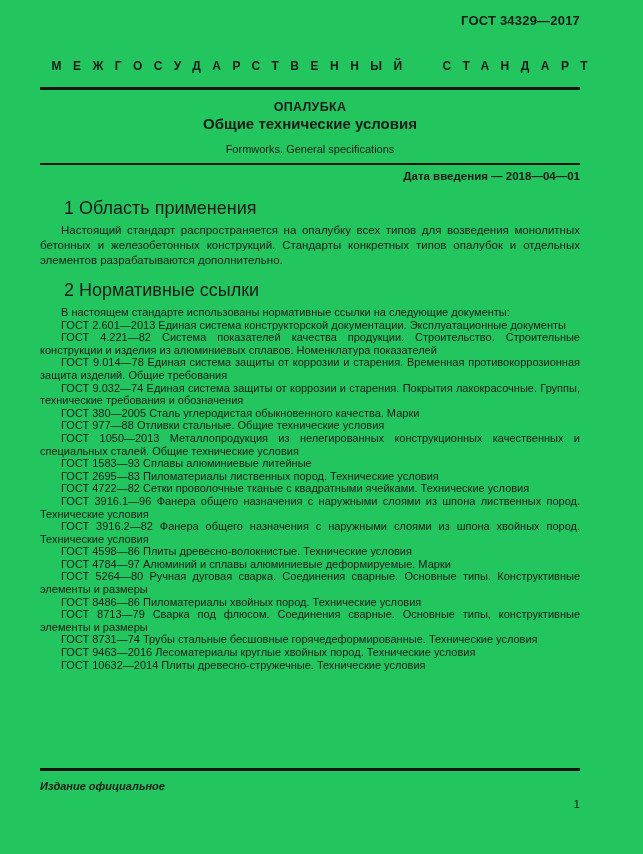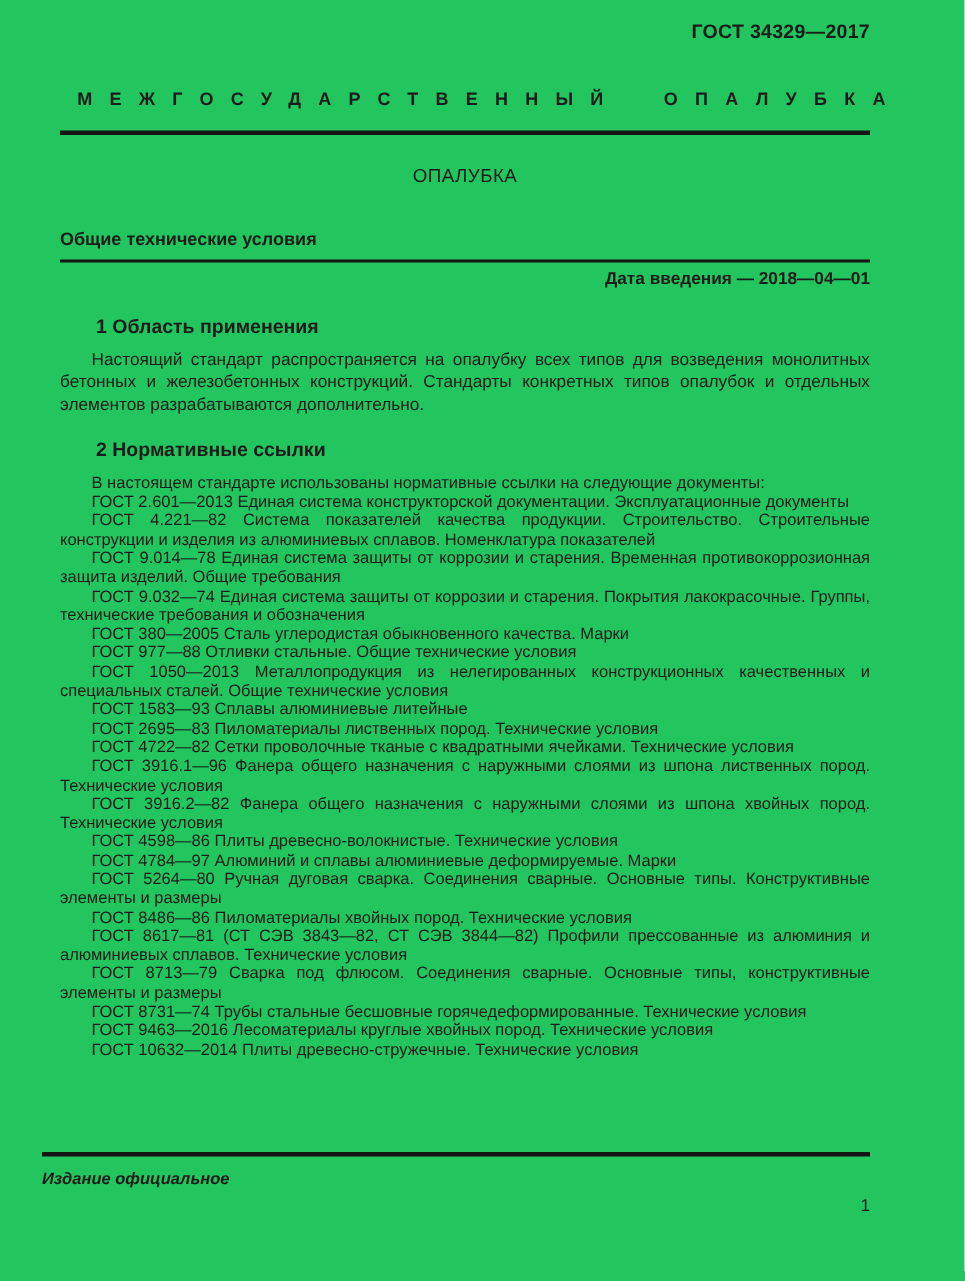--- a/index.html
+++ b/index.html
@@ -41,52 +41,52 @@
   }
   .rule {
     border: 0;
     margin: 0;
     background: #151515;
   }
   .rule-header { margin-top: 13px; height: 3px; }
   .rule-title  { margin-top: 7px;  height: 2px; }
   .rule-footer { height: 3px; }
   .doc-title {
-    margin-top: 20px;
+    margin-top: 10px;
     text-align: center;
     font-size: 12.5px;
-    font-weight: normal;
+    font-weight: bold;
     line-height: 14px;
     letter-spacing: 0.3px;
   }
   .doc-subtitle {
-    margin-top: 28px;
-    text-align: left;
-    font-size: 12px;
+    margin-top: 3px;
+    text-align: center;
+    font-size: 15px;
     font-weight: bold;
     line-height: 14px;
   }
   .doc-title-en {
     margin-top: 12px;
     text-align: center;
     font-size: 11px;
     font-weight: normal;
     line-height: 13px;
   }
   .effective-date {
     margin-top: 5px;
     text-align: right;
     font-size: 11.5px;
     font-weight: bold;
     line-height: 13px;
   }
   .section-heading {
     margin: 17px 0 0 24px;
-    font-size: 13px;
-    font-weight: bold;
+    font-size: 18px;
+    font-weight: normal;
     line-height: 16px;
   }
   .section-heading.second { margin-top: 14px; }
   .body-par {
     margin: 7px 0 0 0;
     font-size: 11.5px;
     line-height: 15px;
     text-align: justify;
     text-indent: 21px;
   }
@@ -100,21 +100,21 @@
   .refs-list { margin: 0; }
   .ref {
     margin: 0;
     font-size: 11px;
     line-height: 12.6px;
     text-align: justify;
     text-indent: 21px;
   }
   .footer {
     position: absolute;
-    left: 28px;
+    left: 40px;
     right: 63px;
     top: 768px;
   }
   .edition-note {
     margin-top: 9px;
     font-size: 11px;
     font-weight: bold;
     font-style: italic;
     line-height: 13px;
   }
@@ -127,28 +127,29 @@
   }
 </style>
 </head>
 <body>
 
 <div class="page">
   <div class="content">
 
     <div class="doc-number">ГОСТ 34329—2017</div>
 
-    <div class="standard-type">МЕЖГОСУДАРСТВЕННЫЙ ОПАЛУБКА</div>
+    <div class="standard-type">МЕЖГОСУДАРСТВЕННЫЙ СТАНДАРТ</div>
 
     <div class="rule rule-header"></div>
 
     <div class="doc-title">ОПАЛУБКА</div>
 
     <div class="doc-subtitle">Общие технические условия</div>
 
+    <div class="doc-title-en">Formworks. General specifications</div>
 
     <div class="rule rule-title"></div>
 
     <div class="effective-date">Дата введения — 2018—04—01</div>
 
     <div class="section-heading">1 Область применения</div>
 
     <p class="body-par">Настоящий стандарт распространяется на опалубку всех типов для возведения монолитных бетонных и железобетонных конструкций. Стандарты конкретных типов опалубок и отдельных элементов разрабатываются дополнительно.</p>
 
     <div class="section-heading second">2 Нормативные ссылки</div>
@@ -165,21 +166,20 @@
         <p class="ref">ГОСТ 1050—2013 Металлопродукция из нелегированных конструкционных качественных и специальных сталей. Общие технические условия</p>
         <p class="ref">ГОСТ 1583—93 Сплавы алюминиевые литейные</p>
         <p class="ref">ГОСТ 2695—83 Пиломатериалы лиственных пород. Технические условия</p>
         <p class="ref">ГОСТ 4722—82 Сетки проволочные тканые с квадратными ячейками. Технические условия</p>
         <p class="ref">ГОСТ 3916.1—96 Фанера общего назначения с наружными слоями из шпона лиственных пород. Технические условия</p>
         <p class="ref">ГОСТ 3916.2—82 Фанера общего назначения с наружными слоями из шпона хвойных пород. Технические условия</p>
         <p class="ref">ГОСТ 4598—86 Плиты древесно-волокнистые. Технические условия</p>
         <p class="ref">ГОСТ 4784—97 Алюминий и сплавы алюминиевые деформируемые. Марки</p>
         <p class="ref">ГОСТ 5264—80 Ручная дуговая сварка. Соединения сварные. Основные типы. Конструктивные элементы и размеры</p>
         <p class="ref">ГОСТ 8486—86 Пиломатериалы хвойных пород. Технические условия</p>
-        <p class="ref">ГОСТ 8617—81 (СТ СЭВ 3843—82, СТ СЭВ 3844—82) Профили прессованные из алюминия и алюминиевых сплавов. Технические условия</p>
         <p class="ref">ГОСТ 8713—79 Сварка под флюсом. Соединения сварные. Основные типы, конструктивные элементы и размеры</p>
         <p class="ref">ГОСТ 8731—74 Трубы стальные бесшовные горячедеформированные. Технические условия</p>
         <p class="ref">ГОСТ 9463—2016 Лесоматериалы круглые хвойных пород. Технические условия</p>
         <p class="ref">ГОСТ 10632—2014 Плиты древесно-стружечные. Технические условия</p>
       </div>
 
   </div>
 
   <div class="footer">
     <div class="rule rule-footer"></div>

